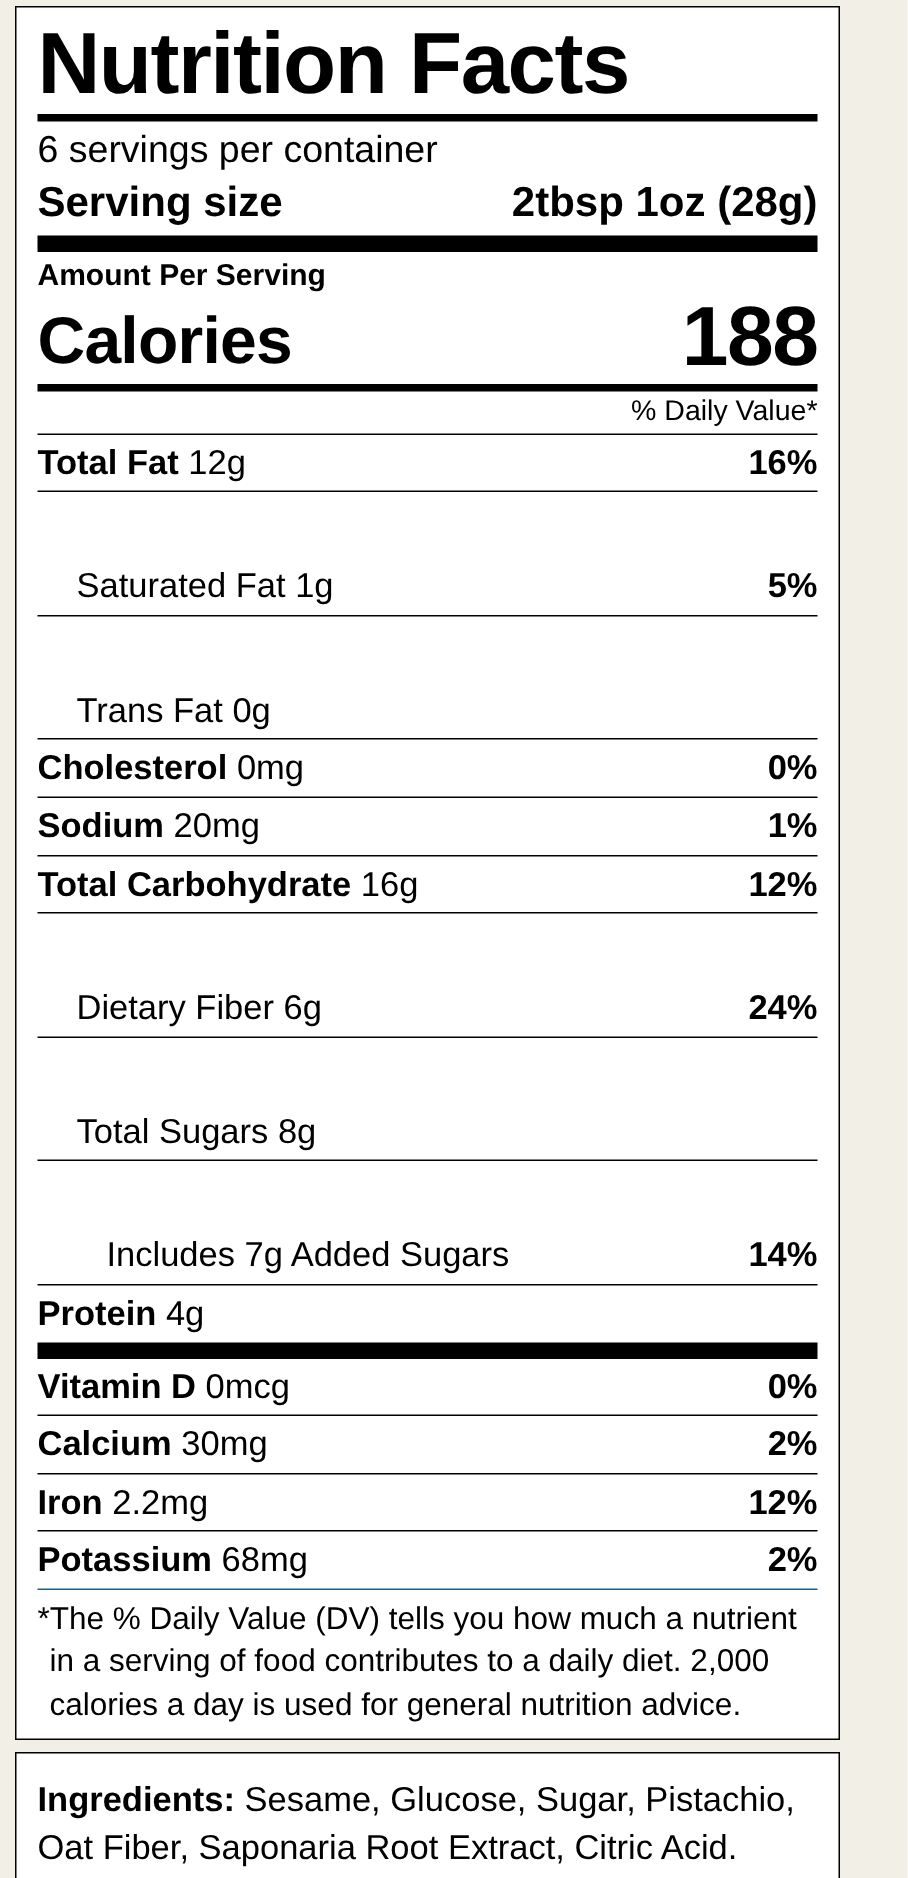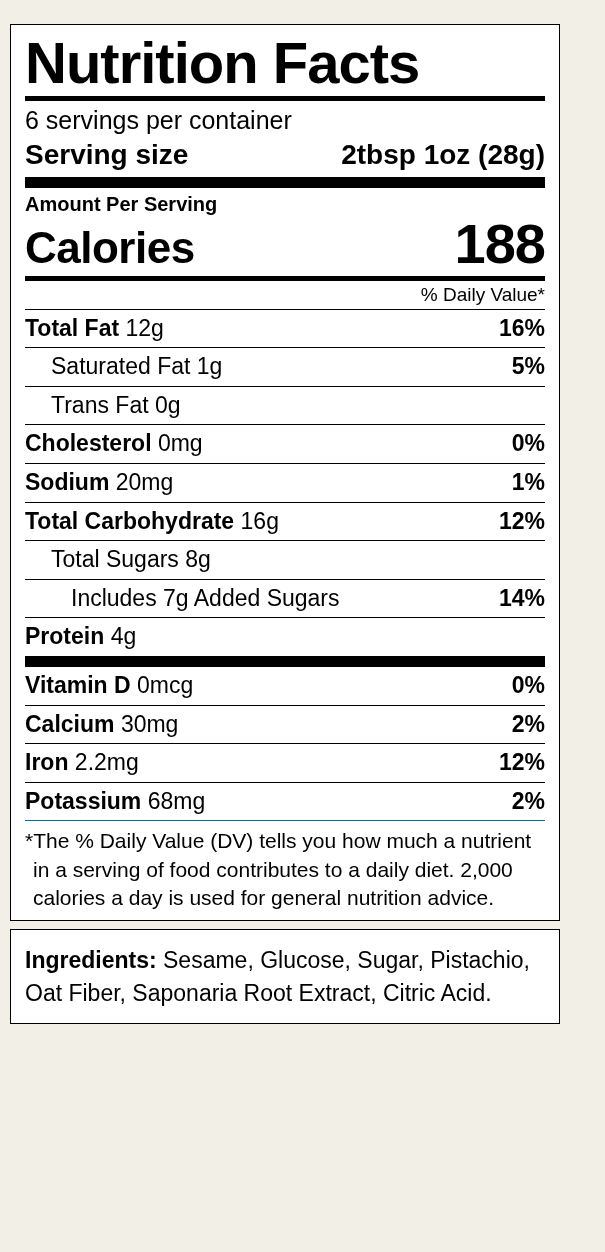--- a/index.html
+++ b/index.html
@@ -11,21 +11,21 @@
     height: 1252px;
     background: #f2efe6;
     font-family: "Liberation Sans", sans-serif;
     color: #000;
     -webkit-font-smoothing: antialiased;
   }
   .page {
     width: 570px;
     height: 1252px;
     box-sizing: border-box;
-    padding: 24px 10px;
+    padding: 4px 10px;
     background: #f2efe6;
   }
   .panel {
     background: #ffffff;
     border: 1px solid #000;
     box-sizing: border-box;
     padding: 0 14px;
   }
   .panel.facts {
     padding-bottom: 6px;
@@ -100,21 +100,21 @@
     padding: 5px 0 5px 0;
     border-top: 1px solid #000;
     line-height: 1.2;
   }
   .nrow:first-child { border-top: none; }
   .nrow .name { font-weight: 700; }
   .nrow .name .light { font-weight: 400; }
   .nrow .pct { font-weight: 700; }
   .indent-1 { padding-left: 26px; }
   .indent-2 { padding-left: 46px; }
-  .nrow.sub .name { font-weight: 400; }
+  .nrow.sub .name { font-weight: 400; margin-top: 44px; }
 
   .footnote {
     font-size: 21px;
     line-height: 1.35;
     padding: 6px 0 2px 0;
     border-top: 1px solid #0369a1;
   }
   .footnote p { margin: 0; text-indent: -8px; padding-left: 8px; }
 
   .ing-block {
@@ -177,20 +177,24 @@
     <div class="nrow">
       <span class="name">Sodium <span class="light">20mg</span></span>
       <span class="pct">1%</span>
     </div>
 
     <div class="nrow">
       <span class="name">Total Carbohydrate <span class="light">16g</span></span>
       <span class="pct">12%</span>
     </div>
 
+    <div class="nrow sub indent-1">
+      <span class="name">Dietary Fiber <span>6g</span></span>
+      <span class="pct">24%</span>
+    </div>
 
     <div class="nrow sub indent-1">
       <span class="name">Total Sugars <span>8g</span></span>
       <span class="pct"></span>
     </div>
 
     <div class="nrow sub indent-2">
       <span class="name">Includes 7g Added Sugars</span>
       <span class="pct">14%</span>
     </div>

